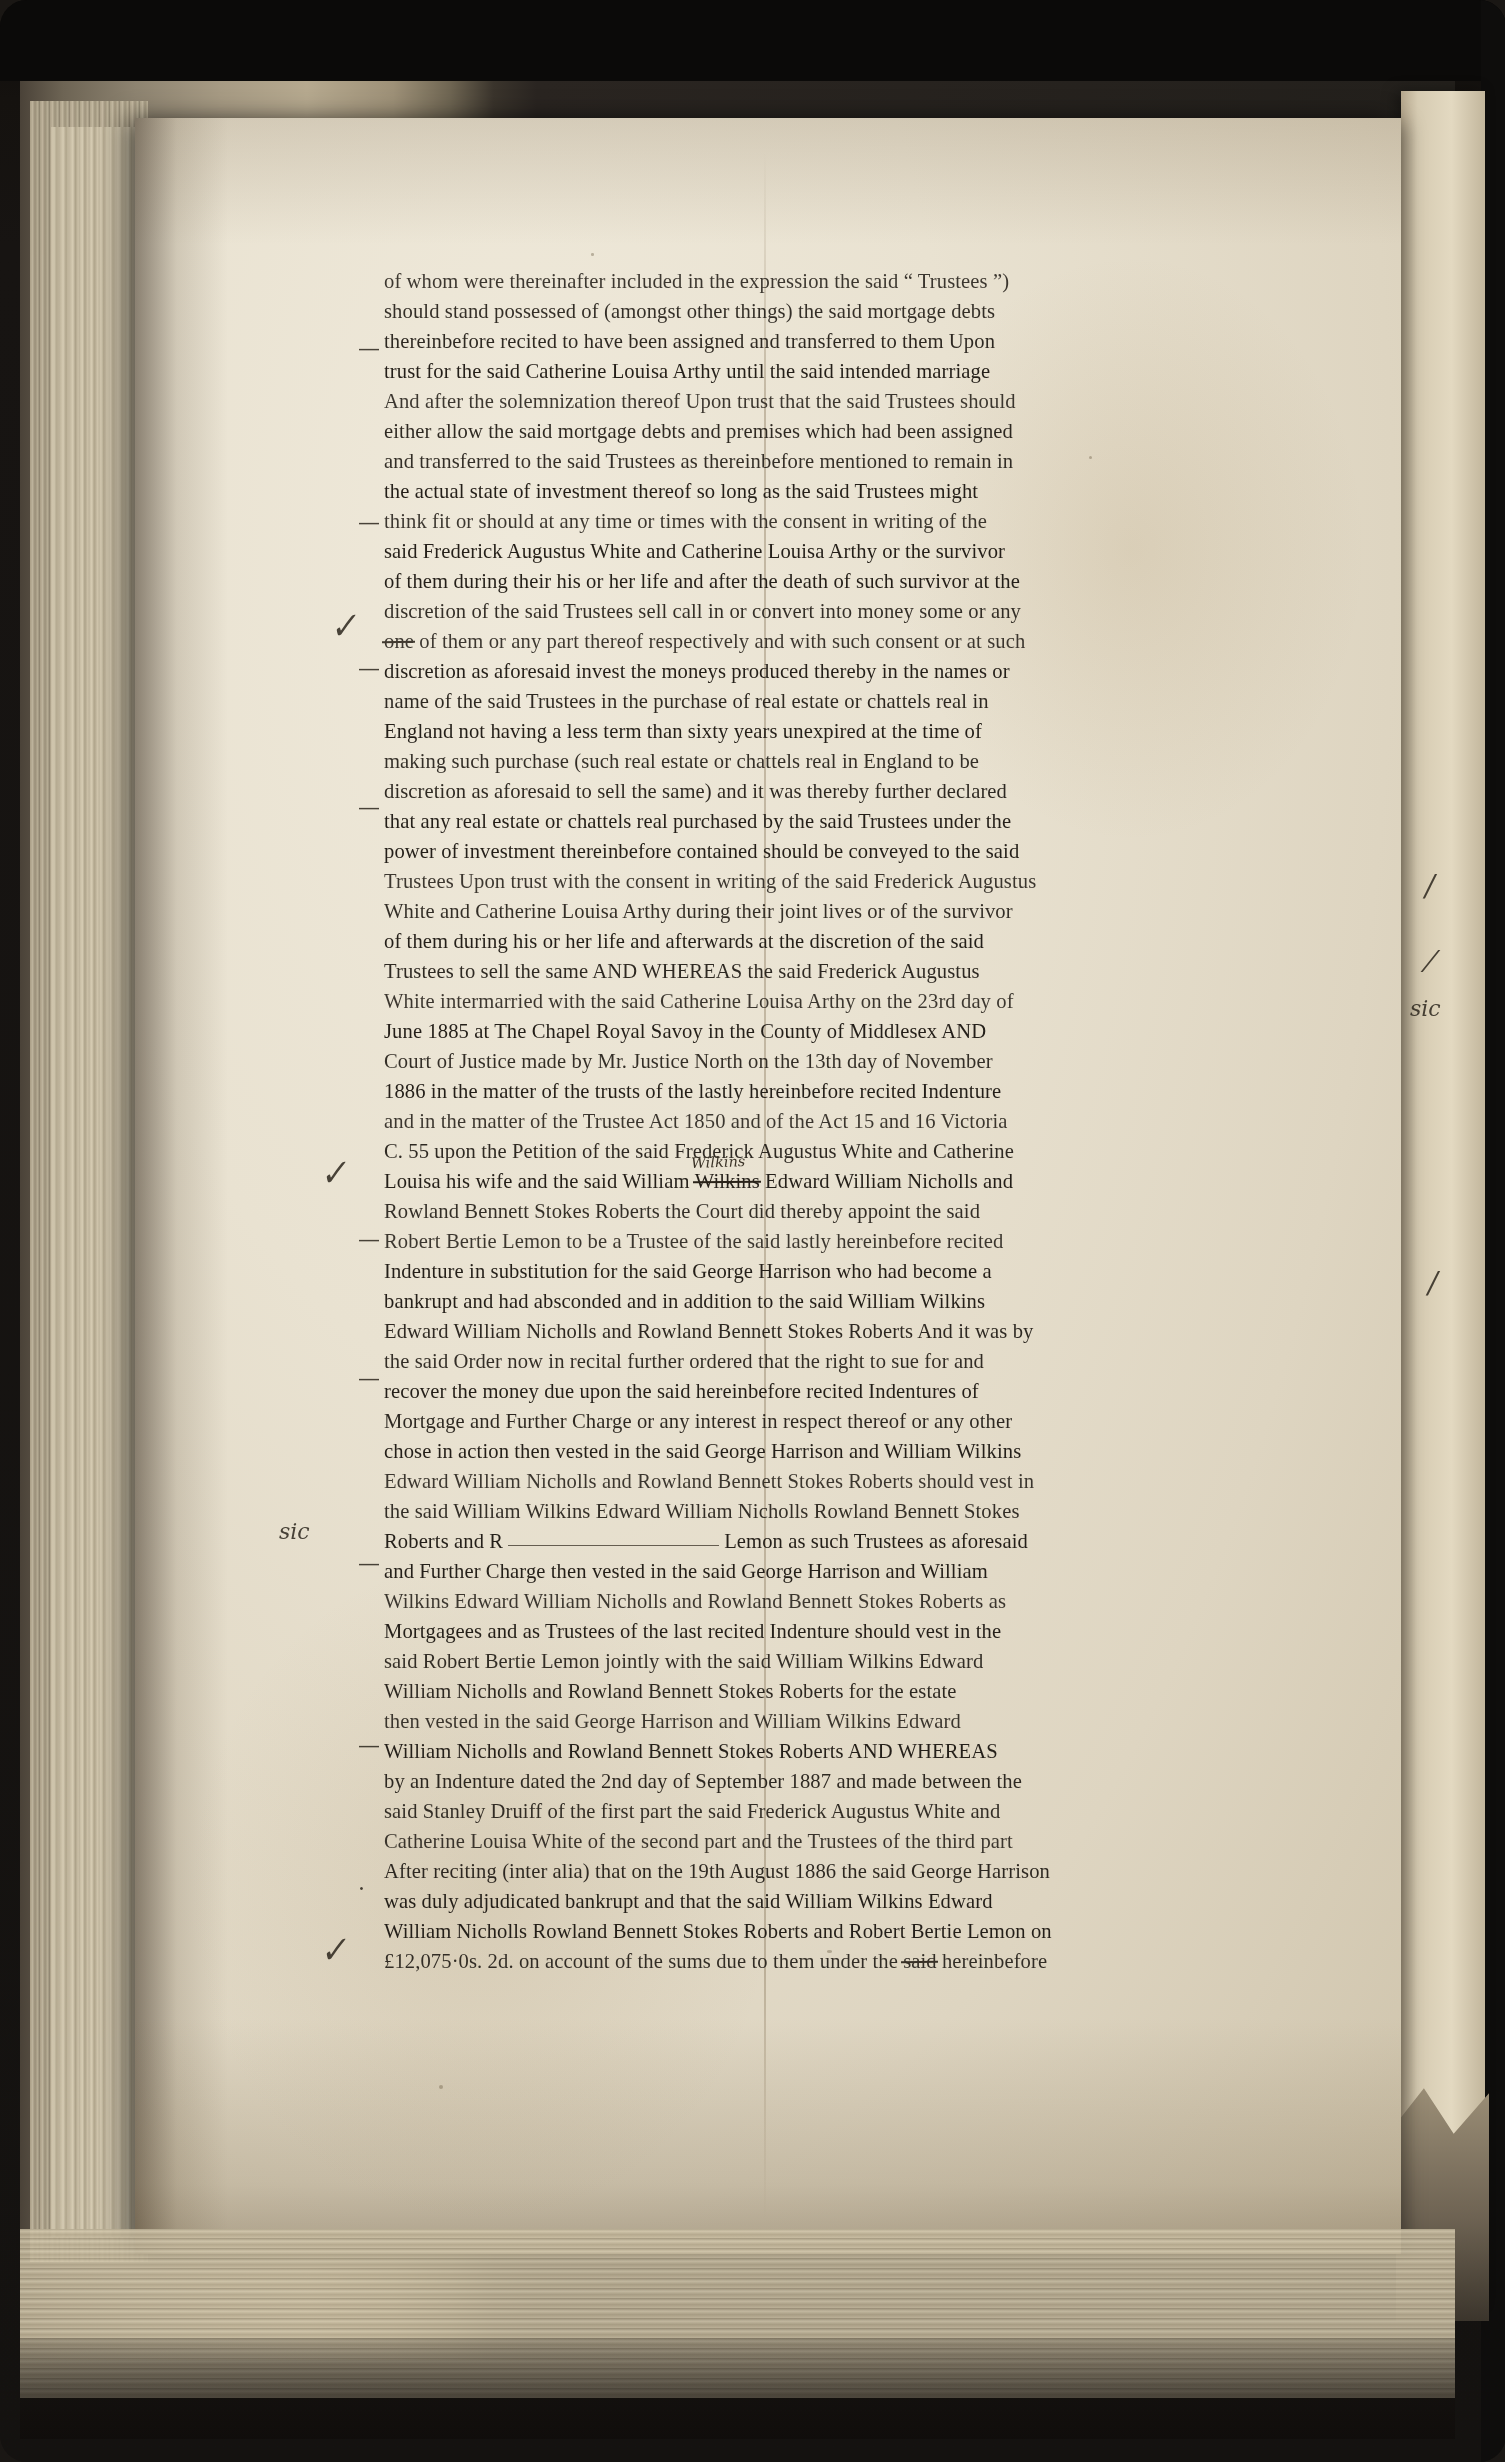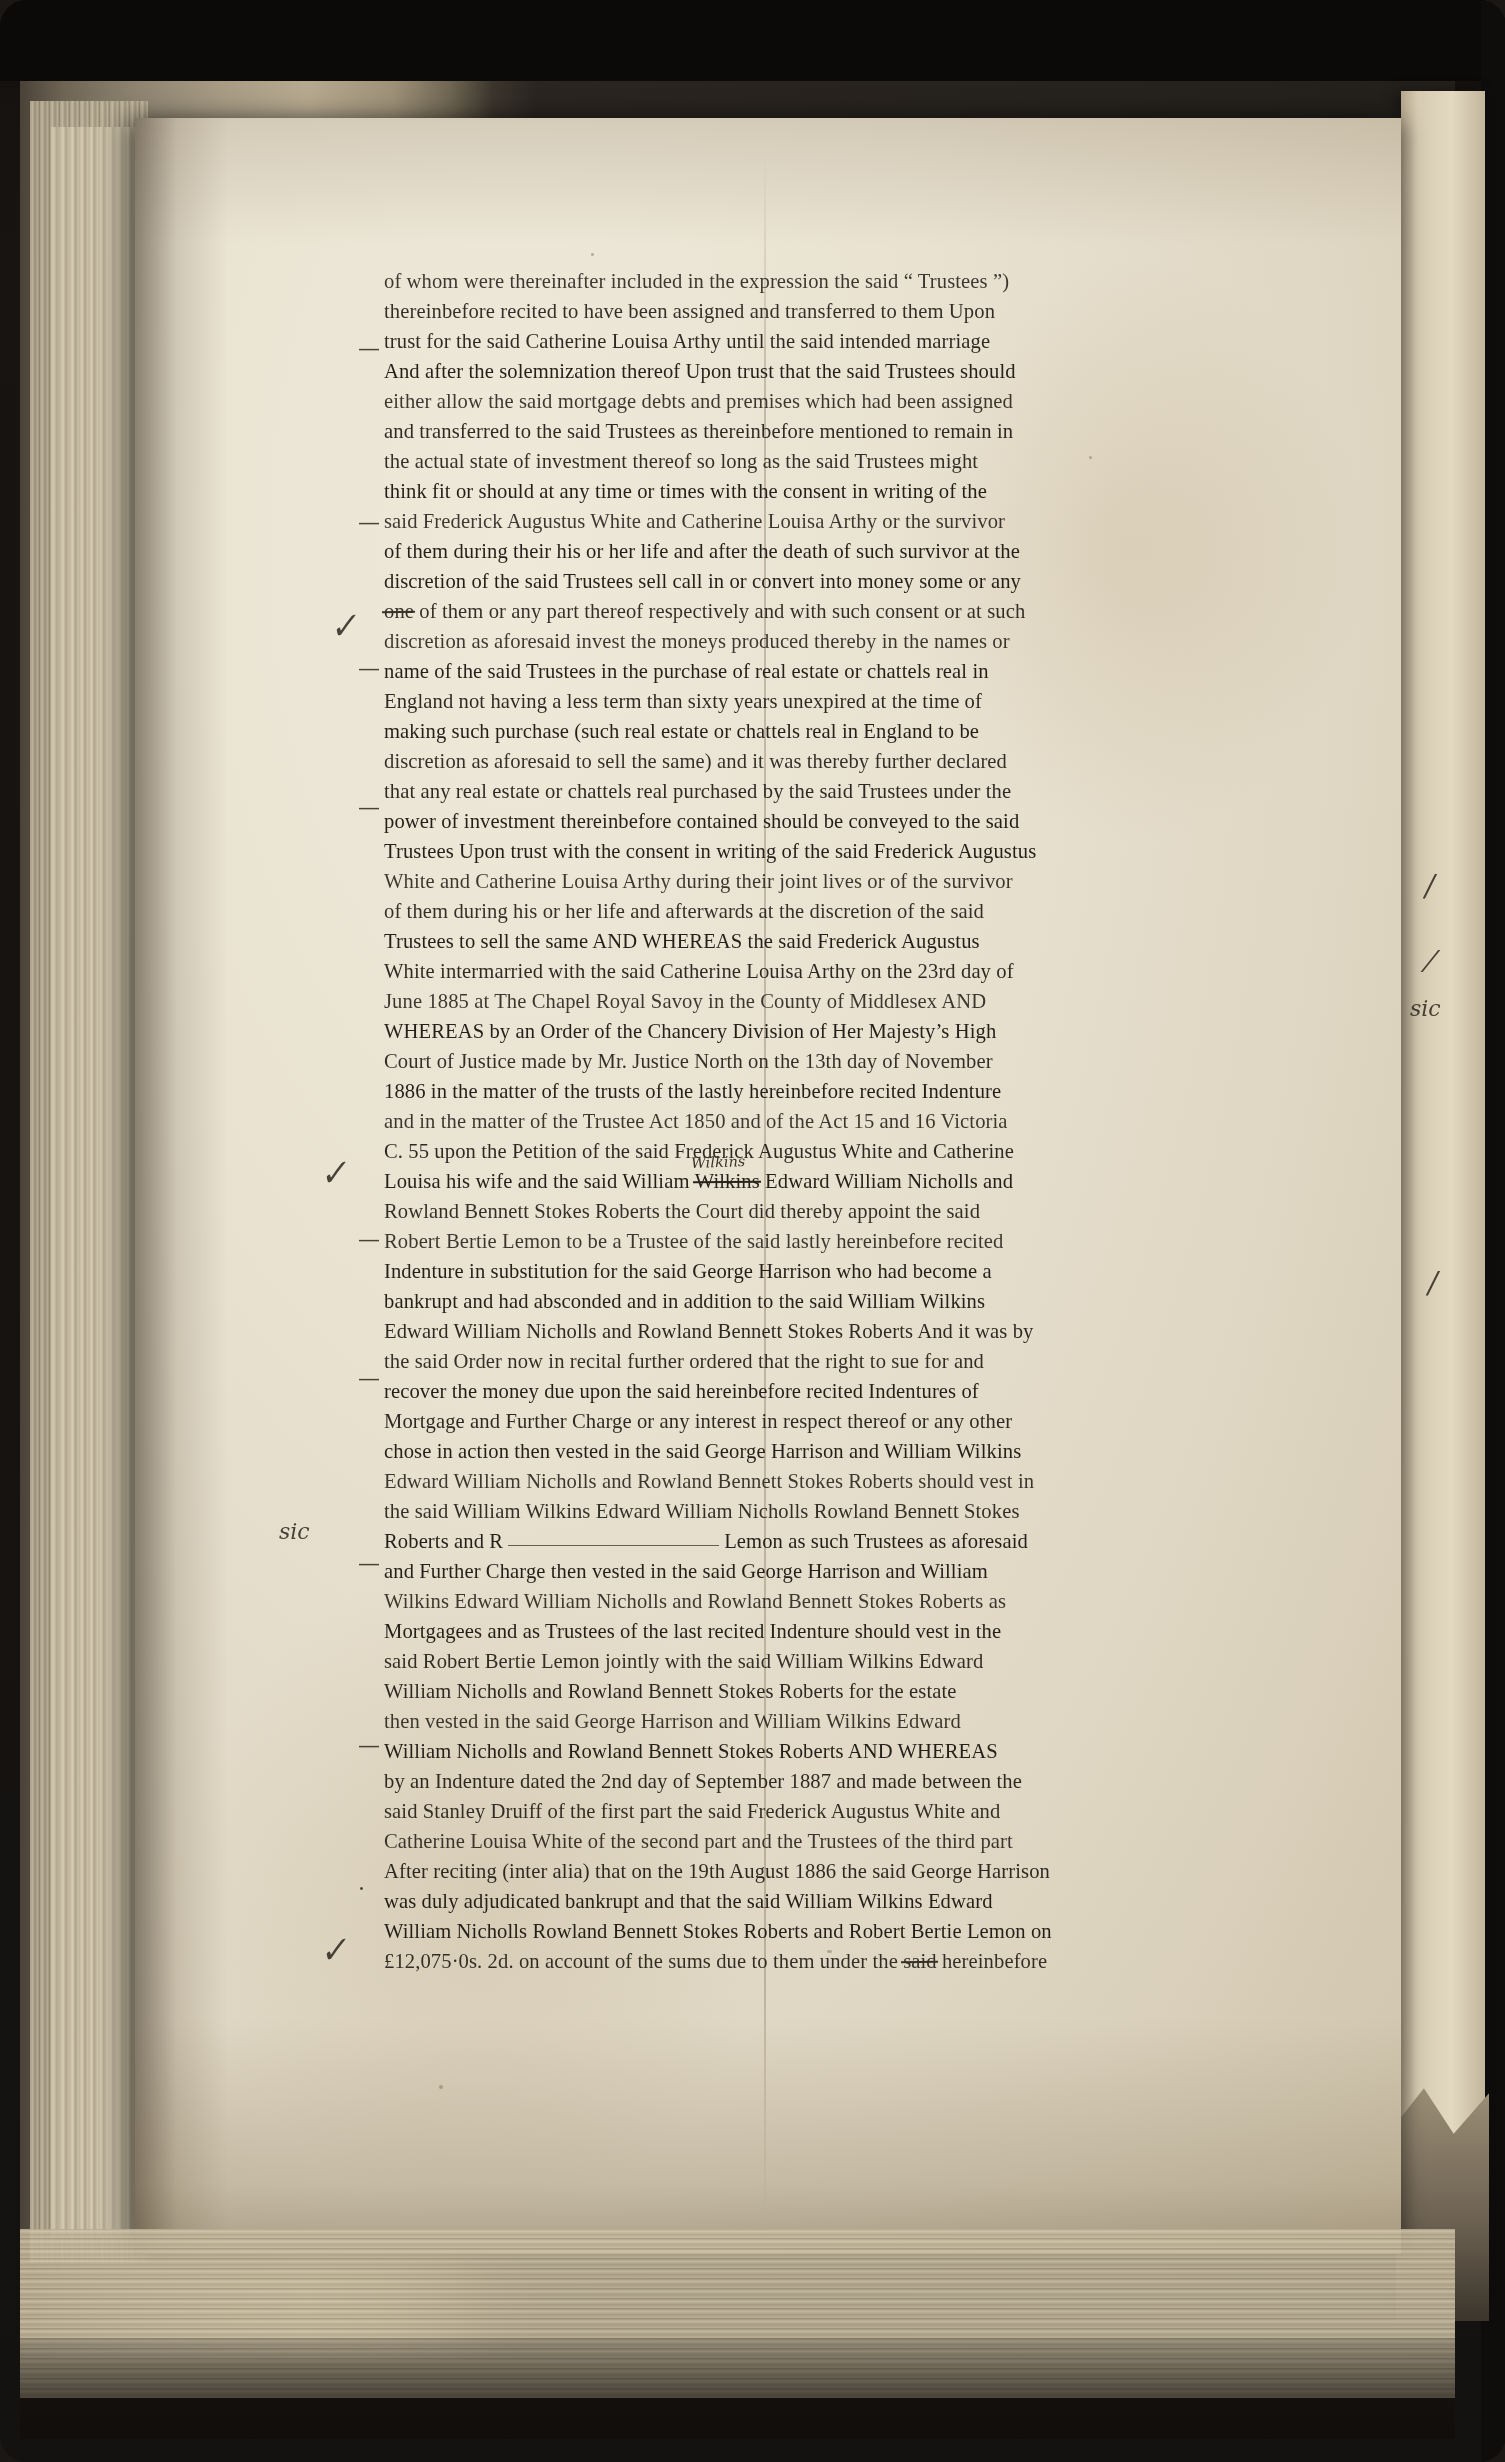--- a/index.html
+++ b/index.html
@@ -295,20 +295,21 @@
     <div class="page-foxing-a"></div>
     <div class="page-foxing-b"></div>
     <div class="page-crease"></div>
   </div>
 
   <div class="book-bottom"></div>
   <div class="book-bottom-dark"></div>
 
   <div class="text-col">
     <div class="line">of whom were thereinafter included in the expression the said “ Trustees ”)</div>
+    <div class="line">should stand possessed of (amongst other things) the said mortgage debts</div>
     <div class="line">thereinbefore recited to have been assigned and transferred to them  Upon</div>
     <div class="line">trust for the said Catherine Louisa Arthy until the said intended marriage</div>
     <div class="line">And after the solemnization thereof Upon trust that the said Trustees should</div>
     <div class="line">either allow the said mortgage debts and premises which had been assigned</div>
     <div class="line">and transferred to the said Trustees as thereinbefore mentioned to remain in</div>
     <div class="line">the actual state of investment thereof so long as the said Trustees might</div>
     <div class="line">think fit or should at any time or times with the consent in writing of the</div>
     <div class="line">said Frederick Augustus White and Catherine Louisa Arthy or the survivor</div>
     <div class="line">of them during their his or her life and after the death of such survivor at the</div>
     <div class="line">discretion of the said Trustees sell call in or convert into money some or any</div>
@@ -321,21 +322,20 @@
     <div class="line">making such purchase (such real estate or chattels real in England to be</div>
     <div class="line">discretion as aforesaid to sell the same) and it was thereby further declared</div>
     <div class="line">that any real estate or chattels real purchased by the said Trustees under the</div>
     <div class="line">power of investment thereinbefore contained should be conveyed to the said</div>
     <div class="line">Trustees Upon trust with the consent in writing of the said Frederick Augustus</div>
     <div class="line">White and Catherine Louisa Arthy during their joint lives or of the survivor</div>
     <div class="line">of them during his or her life and afterwards at the discretion of the said</div>
     <div class="line">Trustees to sell the same   AND WHEREAS the said Frederick Augustus</div>
     <div class="line">White intermarried with the said Catherine Louisa Arthy on the 23rd day of</div>
     <div class="line">June 1885 at The Chapel Royal Savoy in the County of Middlesex  AND</div>
-    <div class="line">WHEREAS by an Order of the Chancery Division of Her Majesty’s High</div>
     <div class="line">Court of Justice made by Mr. Justice North on the 13th day of November</div>
     <div class="line">1886 in the matter of the trusts of the lastly hereinbefore recited Indenture</div>
     <div class="line">and in the matter of the Trustee Act 1850 and of the Act 15 and 16 Victoria</div>
     <div class="line">C. 55 upon the Petition of the said Frederick Augustus White and Catherine</div>
 
     <div class="line"><span>Louisa his wife and the said William </span><span class="insert"><span class="hand">Wilkins</span><span class="strike">Wilkins</span></span><span> Edward William Nicholls and</span></div>
 
     <div class="line">Rowland Bennett Stokes Roberts the Court did thereby appoint the said</div>
     <div class="line">Robert Bertie Lemon to be a Trustee of the said lastly hereinbefore recited</div>
     <div class="line">Indenture in substitution for the said George Harrison who had become a</div>

